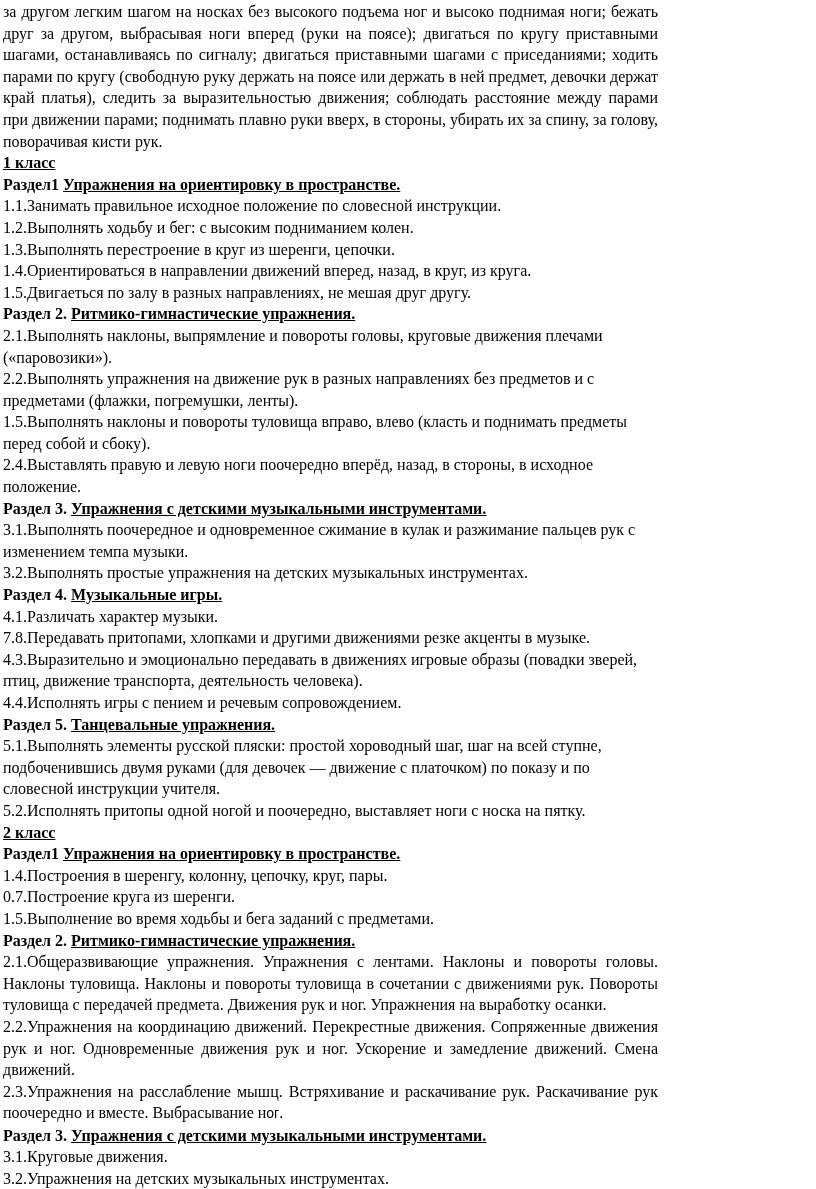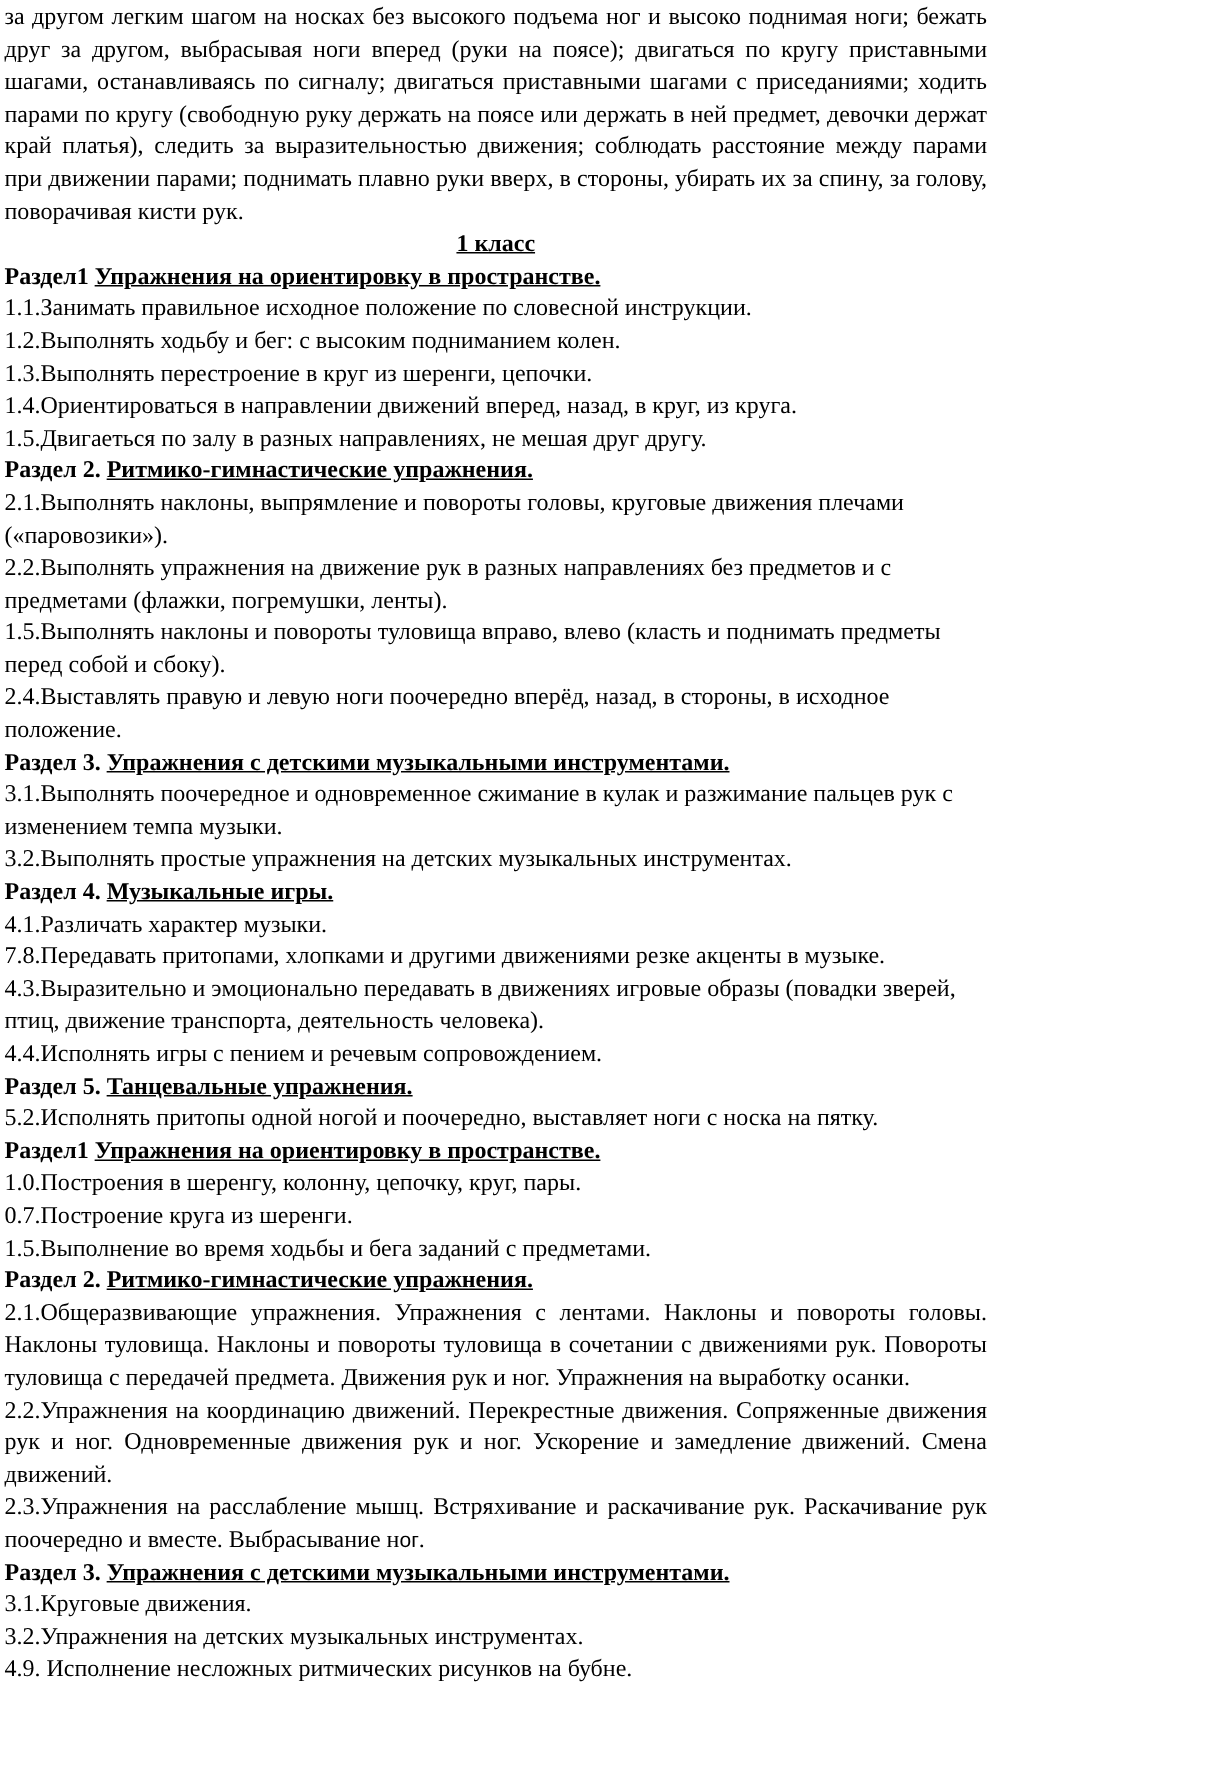--- a/index.html
+++ b/index.html
@@ -13,21 +13,21 @@
     box-sizing: border-box;
     background: #ffffff;
     color: #000000;
     font-family: "Liberation Serif", "DejaVu Serif", serif;
     font-size: 16px;
     line-height: 21.6px;
     padding: 1px 2px 0 3px;
   }
   .para { margin: 0; }
   .justify { text-align: justify; }
-  .center { text-align: center; }
+  .center { }
   .b { font-weight: bold; }
   .u { text-decoration: underline; }
   .alt { font-family: "Liberation Sans", "DejaVu Sans", sans-serif; font-size: 14px; margin-top: 40px; }
 </style>
 </head>
 <body>
 
 <div class="page">
   <div id="doc-body">
       <div class="para justify"><span>за другом легким шагом на носках без высокого подъема ног и высоко поднимая ноги; бежать друг за другом, выбрасывая ноги вперед (руки на поясе); двигаться по кругу приставными шагами, останавливаясь по сигналу;  двигаться приставными шагами с приседаниями; ходить парами по кругу (свободную руку держать на поясе или держать в ней предмет, девочки держат край платья), следить за выразительностью движения; соблюдать расстояние между парами при движении парами; поднимать плавно руки вверх, в стороны, убирать их за спину, за голову, поворачивая кисти рук.</span></div>
@@ -45,23 +45,25 @@
       <div class="para"><span>2.4.Выставлять правую и левую ноги поочередно вперёд, назад, в стороны, в исходное положение.</span></div>
       <div class="para"><span class="b">Раздел 3. </span><span class="b u">Упражнения с детскими музыкальными инструментами.</span></div>
       <div class="para"><span>3.1.Выполнять поочередное и одновременное сжимание в кулак и разжимание пальцев рук с изменением темпа музыки.</span></div>
       <div class="para"><span>3.2.Выполнять простые упражнения на детских музыкальных инструментах.</span></div>
       <div class="para"><span class="b">Раздел 4. </span><span class="b u">Музыкальные игры.</span></div>
       <div class="para"><span>4.1.Различать характер музыки.</span></div>
       <div class="para"><span>7.8.Передавать  притопами, хлопками и другими движениями резке акценты в музыке.</span></div>
       <div class="para"><span>4.3.Выразительно и эмоционально передавать в движениях игровые образы  (повадки зверей, птиц, движение транспорта, деятельность человека).</span></div>
       <div class="para"><span>4.4.Исполнять игры с пением и речевым сопровождением.</span></div>
       <div class="para"><span class="b">Раздел 5. </span><span class="b u">Танцевальные упражнения.</span></div>
+      <div class="para"><span>5.1.Выполнять элементы русской пляски: простой хороводный шаг, шаг на всей ступне, подбоченившись двумя руками (для девочек — движение с платочком) по показу и по словесной инструкции учителя.</span></div>
       <div class="para"><span>5.2.Исполнять притопы одной ногой и поочередно, выставляет ноги с носка на пятку.</span></div>
+      <div class="para center"><span class="b u">2 класс</span></div>
       <div class="para"><span class="b">Раздел1 </span><span class="b u">Упражнения на ориентировку в пространстве.</span></div>
-      <div class="para"><span>1.0.Построения в шеренгу, колонну, цепочку, круг, пары.</span></div>
+      <div class="para"><span>1.4.Построения в шеренгу, колонну, цепочку, круг, пары.</span></div>
       <div class="para"><span>0.7.Построение круга из шеренги.</span></div>
       <div class="para"><span>1.5.Выполнение во время ходьбы и бега заданий с предметами.</span></div>
       <div class="para"><span class="b">Раздел 2. </span><span class="b u">Ритмико-гимнастические упражнения.</span></div>
       <div class="para justify"><span>2.1.Общеразвивающие упражнения. Упражнения с лентами. Наклоны и повороты головы. Наклоны туловища. Наклоны и повороты туловища в сочетании с движениями рук. Повороты туловища с передачей предмета. Движения рук и ног. Упражнения на выработку осанки.</span></div>
       <div class="para justify"><span>2.2.Упражнения на координацию движений. Перекрестные движения. Сопряженные движения рук и ног. Одновременные движения рук и ног. Ускорение и замедление движений. Смена движений.</span></div>
       <div class="para justify"><span>2.3.Упражнения на расслабление мышц. Встряхивание и раскачивание рук. Раскачивание рук поочередно и вместе. Выбрасывание н</span><span class="alt">ог</span><span>.</span></div>
       <div class="para"><span class="b">Раздел 3. </span><span class="b u">Упражнения с детскими музыкальными инструментами.</span></div>
       <div class="para"><span>3.1.Круговые движения.</span></div>
       <div class="para"><span>3.2.Упражнения на детских музыкальных инструментах.</span></div>
       <div class="para"><span>4.9. Исполнение несложных ритмических рисунков на бубне.</span></div>

